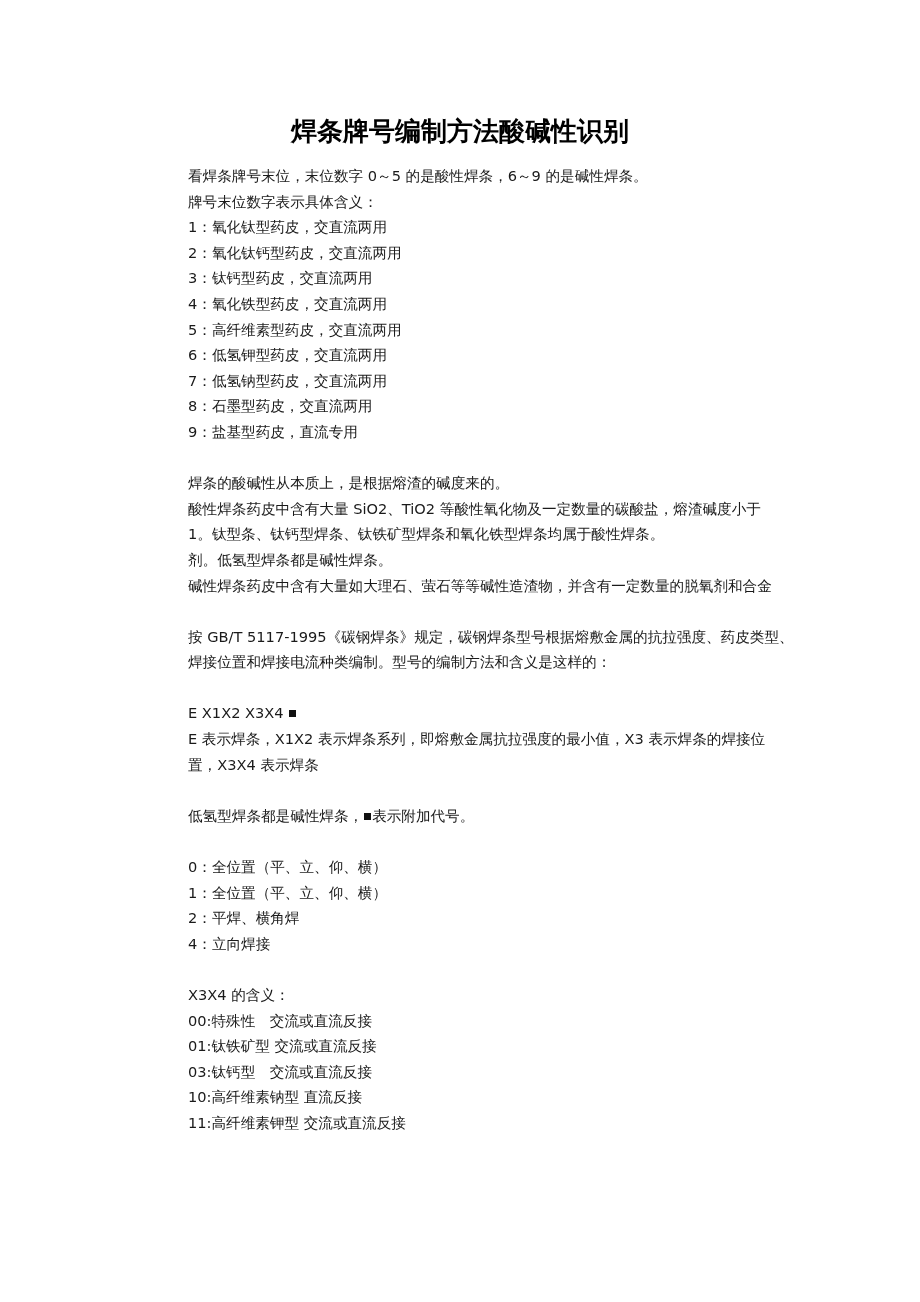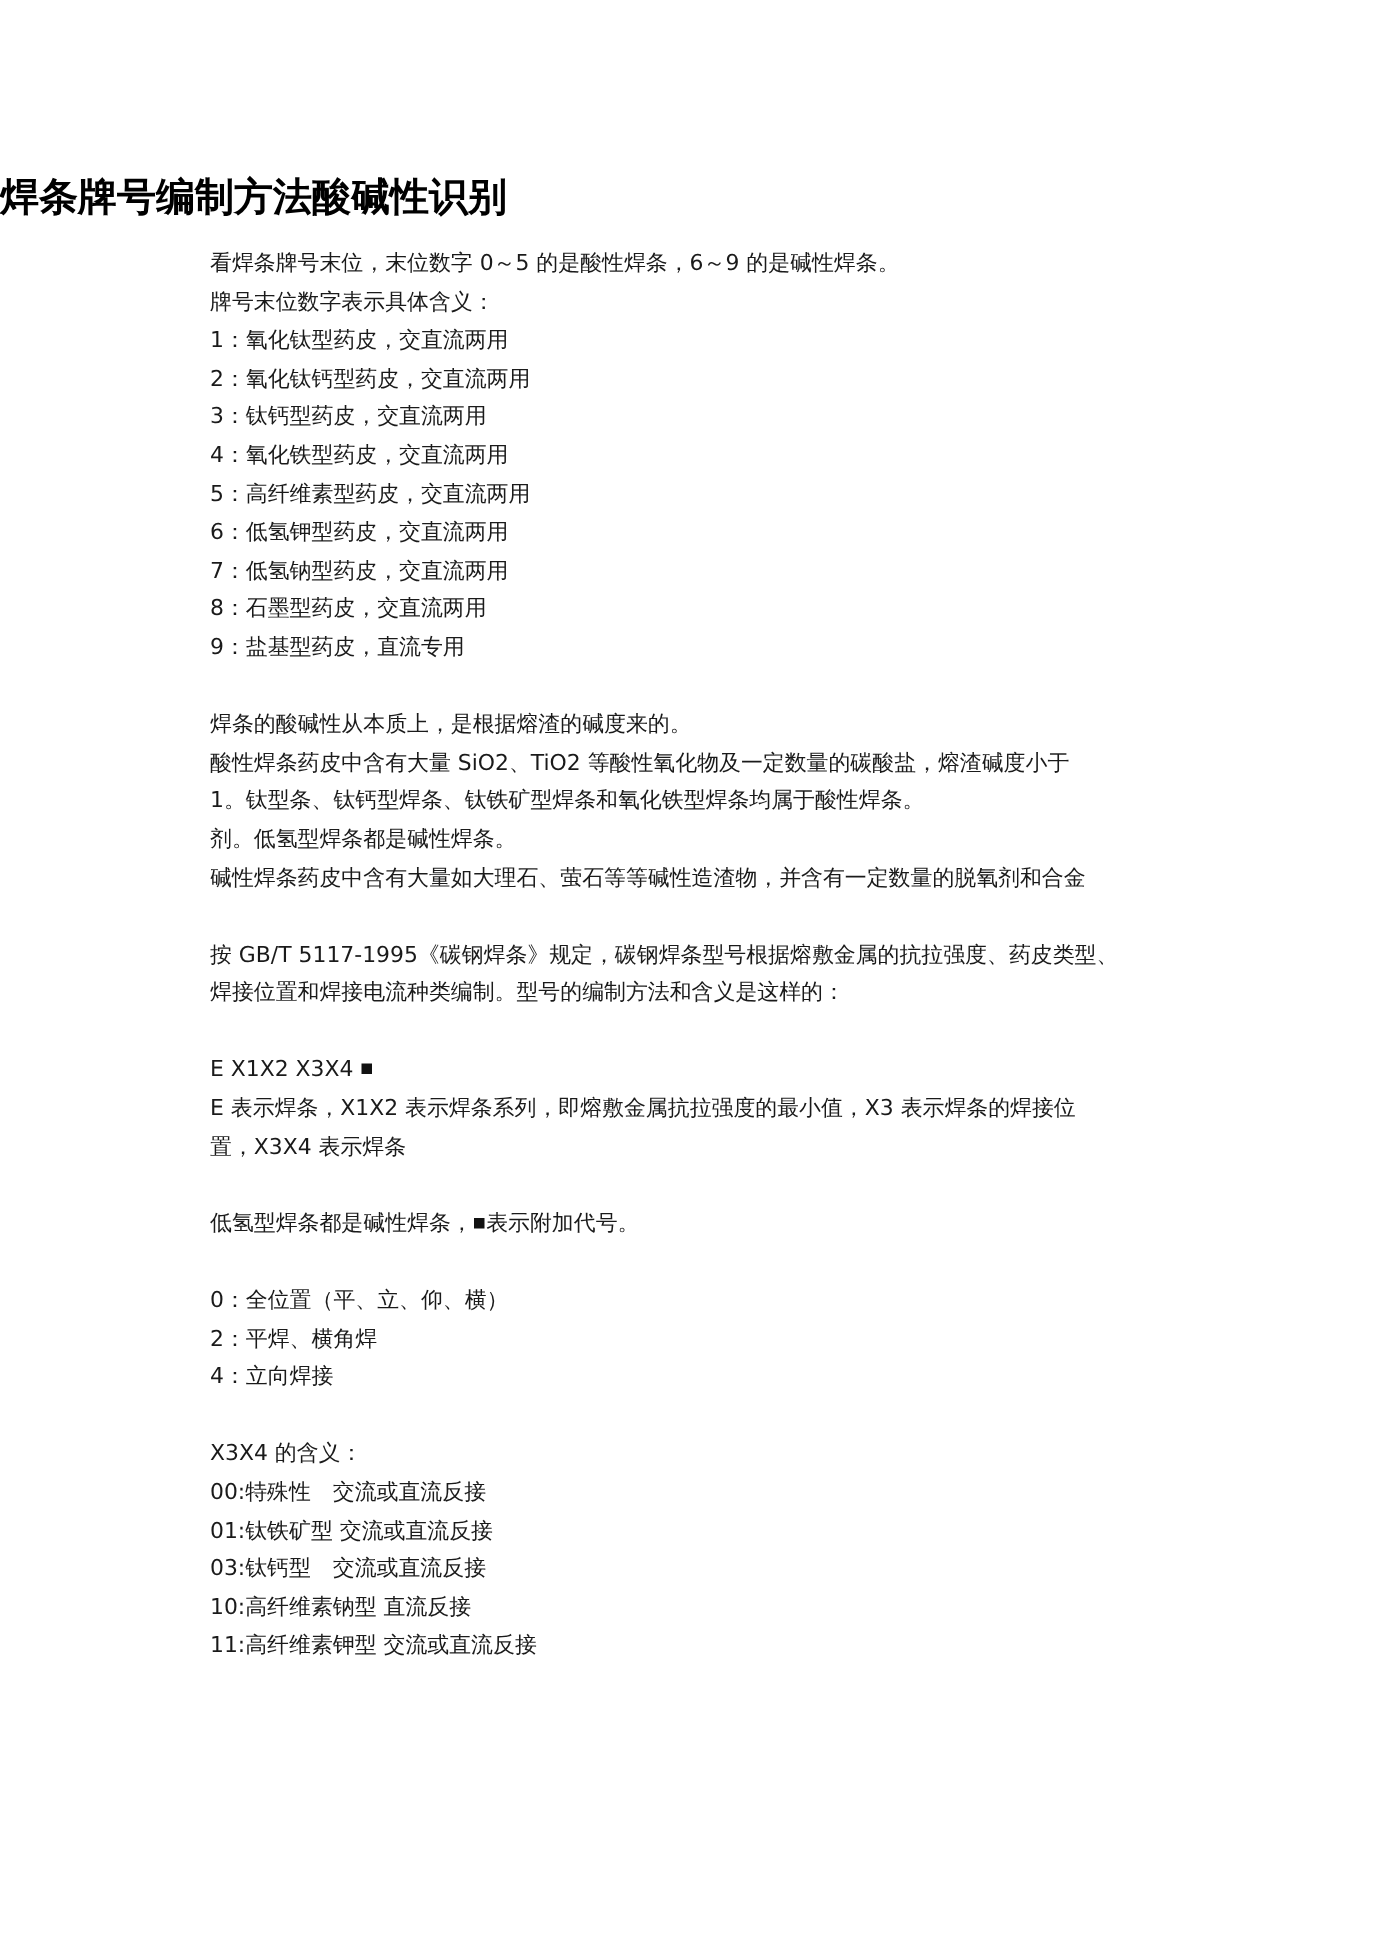--- a/index.html
+++ b/index.html
@@ -21,40 +21,41 @@
       top: 0;
       width: 920px;
       height: 1302px;
       background: #ffffff;
     }
     .title {
       position: absolute;
       top: 114px;
       left: 0;
       width: 920px;
-      text-align: left;
+      text-align: center;
       font-size: 26px;
       font-weight: bold;
       letter-spacing: 0px;
       color: #000000;
       font-family: "DejaVu Sans", "Liberation Sans", sans-serif;
     }
     .body-text {
       position: absolute;
       left: 140px;
       top: 163px;
       width: 650px;
       font-size: 14.6px;
       line-height: 25.6px;
       color: #1a1a1a;
     }
     .line {
       display: block;
       white-space: pre;
       height: 25.6px;
+      margin-left: 48px;
     }
     .blank {
       display: block;
       height: 25.6px;
     }
     .mark {
       display: inline-block;
       width: 7px;
       height: 7px;
       background: #111;
@@ -102,20 +103,21 @@
     <span class="line">E 表示焊条，X1X2 表示焊条系列，即熔敷金属抗拉强度的最小值，X3 表示焊条的焊接位</span>
     <span class="line">置，X3X4 表示焊条</span>
 
     <span class="blank"></span>
 
     <span class="line"><span>低氢型焊条都是碱性焊条，</span><span class="mark"></span><span>表示附加代号。</span></span>
 
     <span class="blank"></span>
 
     <span class="line">0：全位置（平、立、仰、横）</span>
+    <span class="line">1：全位置（平、立、仰、横）</span>
     <span class="line">2：平焊、横角焊</span>
     <span class="line">4：立向焊接</span>
 
     <span class="blank"></span>
 
     <span class="line">X3X4 的含义：</span>
     <span class="line">00:特殊性　交流或直流反接</span>
     <span class="line">01:钛铁矿型 交流或直流反接</span>
     <span class="line">03:钛钙型　交流或直流反接</span>
     <span class="line">10:高纤维素钠型 直流反接</span>

